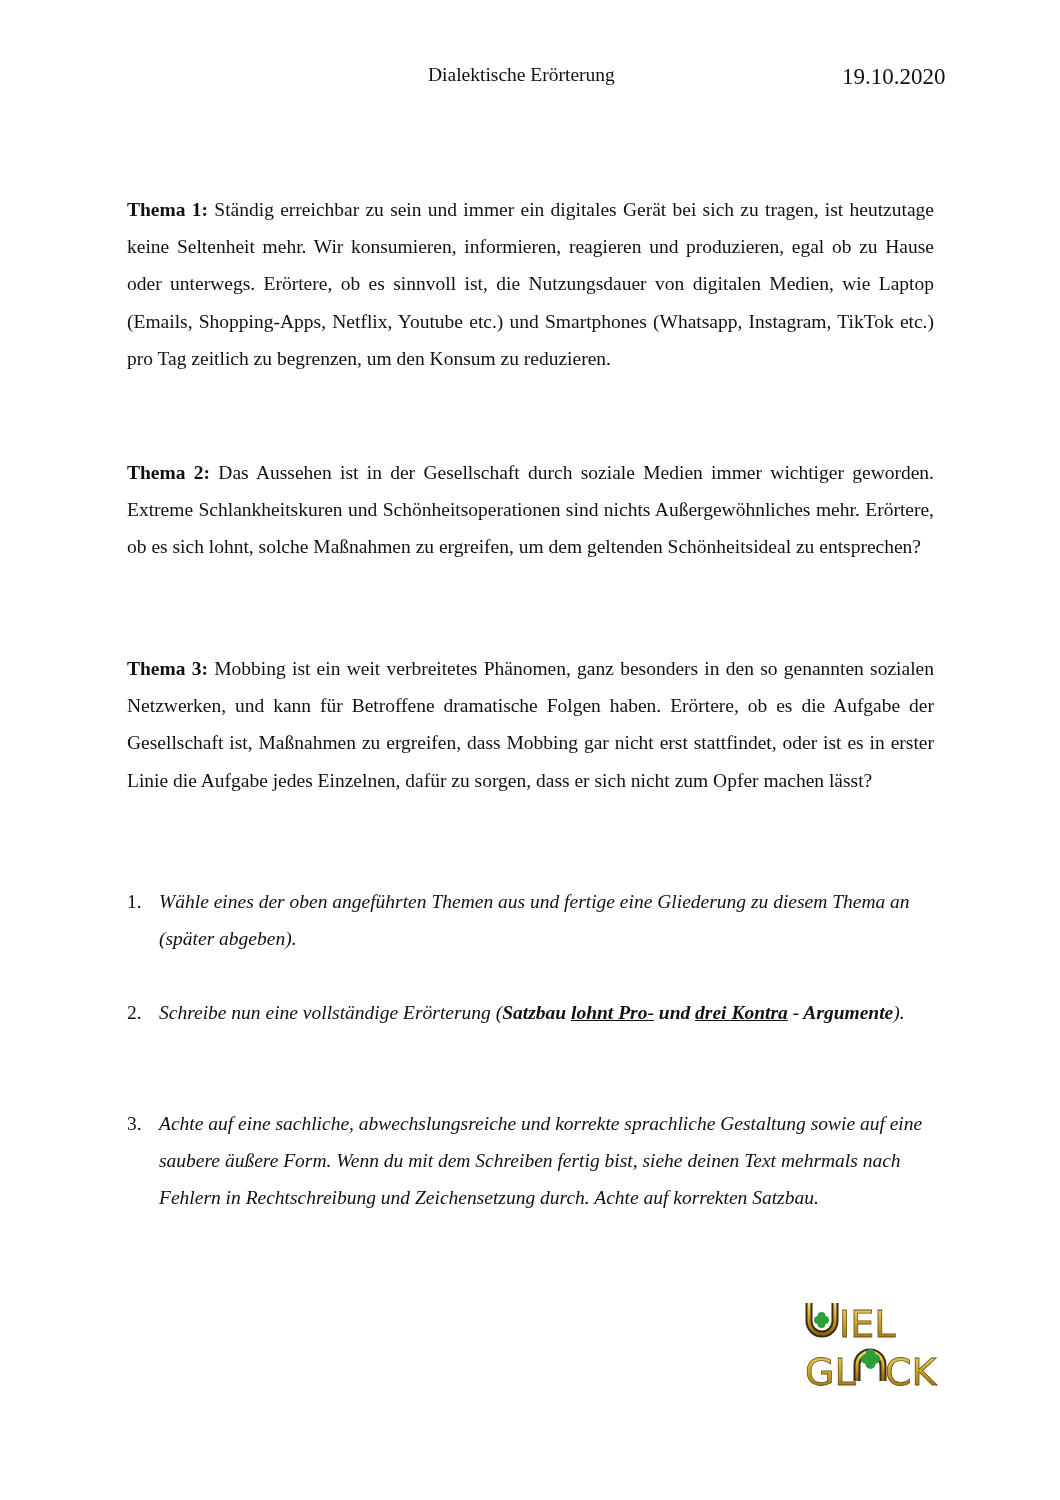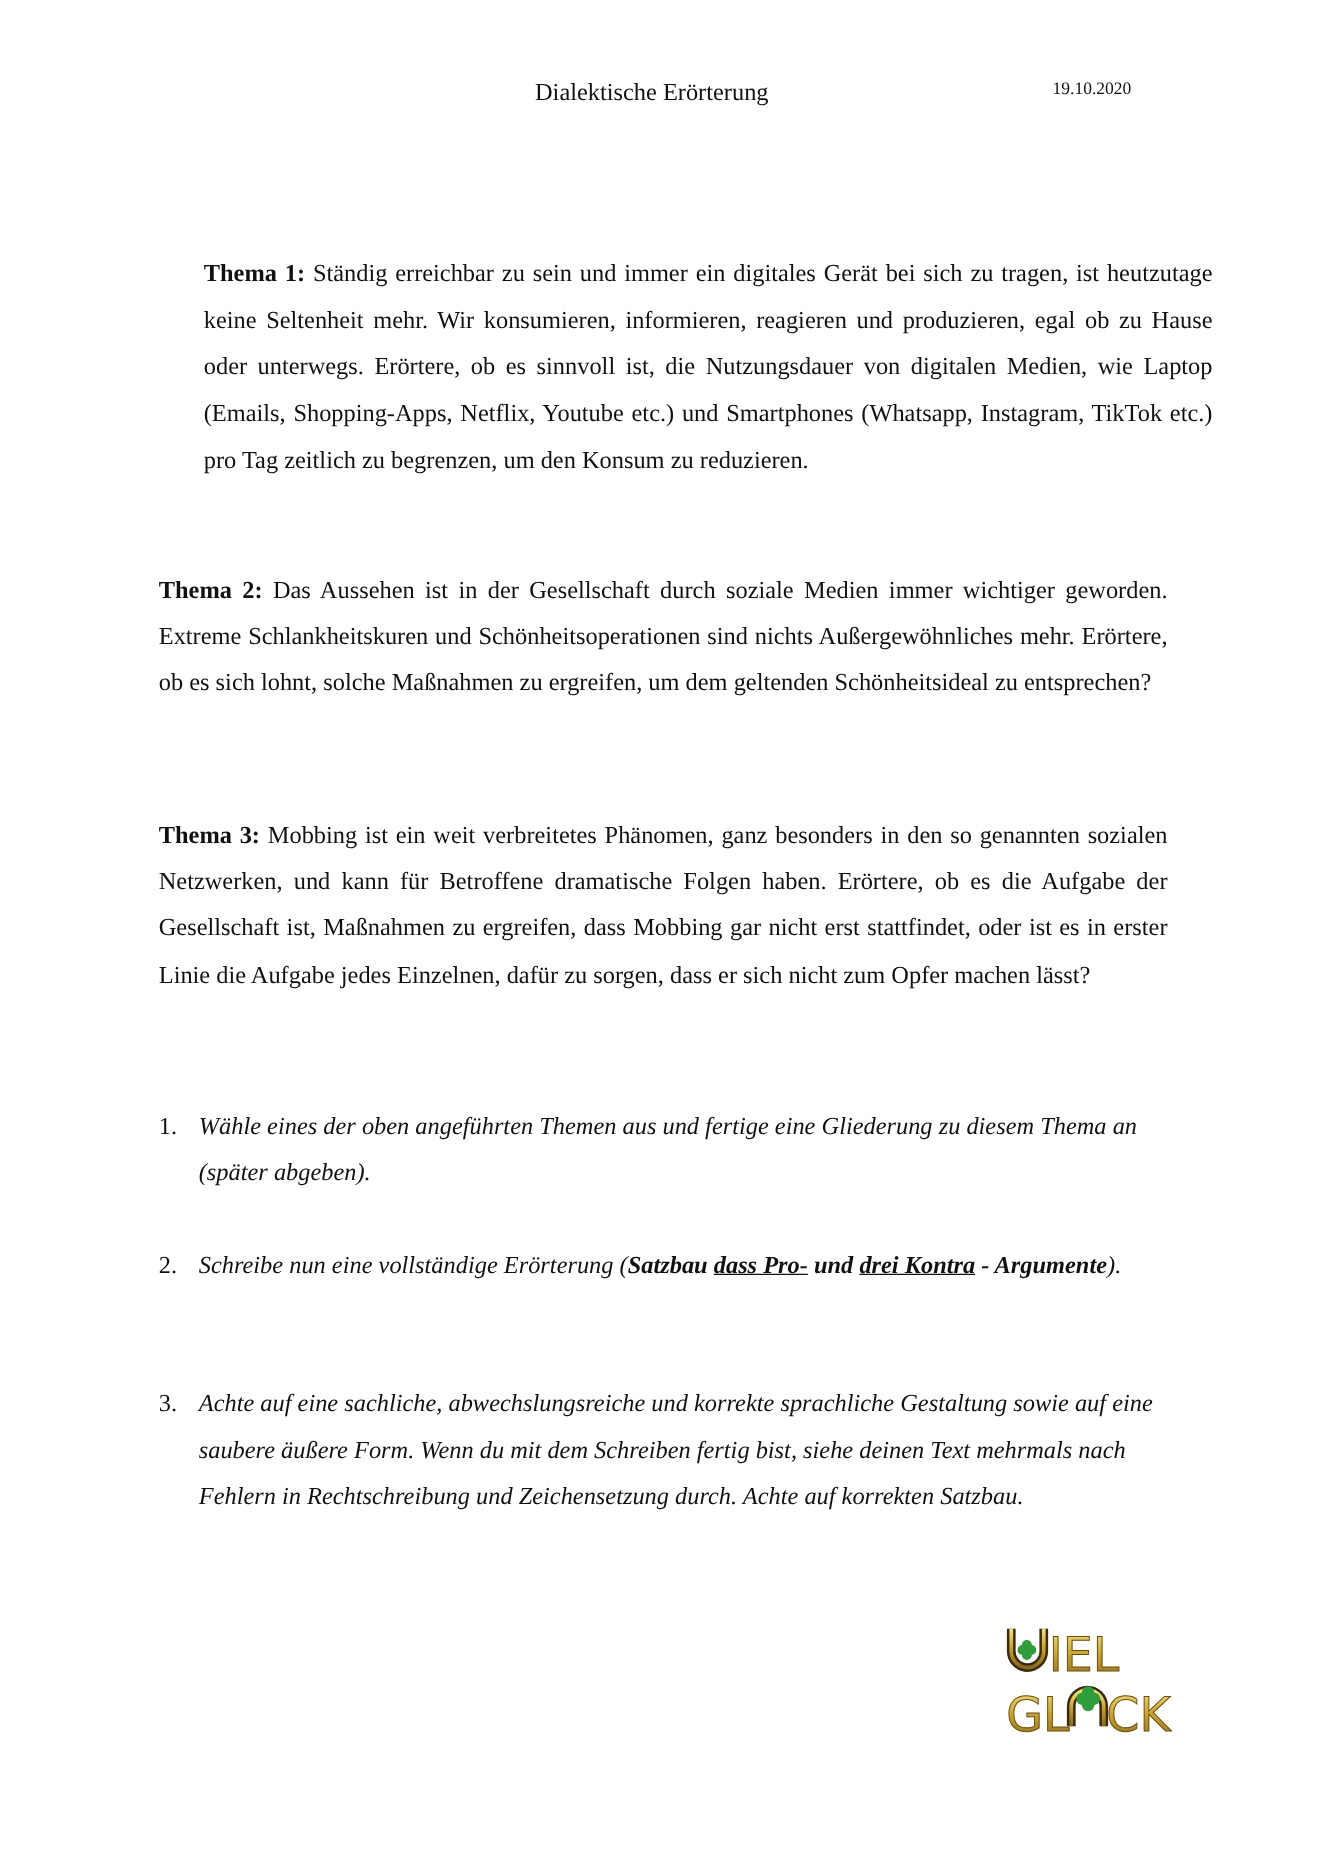--- a/index.html
+++ b/index.html
@@ -1,23 +1,23 @@
 <!DOCTYPE html>
 <html><head>
 <meta charset="utf-8">
 <style>
   html, body { margin: 0; padding: 0; background: #ffffff; }
   body { width: 1060px; height: 1500px; position: relative; font-family: "Liberation Serif", serif; color: #111; }
   .page { position: absolute; left: 0; top: 0; width: 1060px; height: 1500px; }
   .hdr-title { position: absolute; left: 428px; top: 64px; font-size: 19.5px; }
-  .hdr-date { position: absolute; left: 842px; top: 64px; font-size: 14px; }
+  .hdr-date { position: absolute; left: 842px; top: 64px; font-size: 23px; }
   .main-title { position: absolute; left: 0; width: 1060px; top: 128px; text-align: center; font-weight: bold; font-size: 19.5px; }
   .para { position: absolute; left: 127px; width: 807px; font-size: 19.5px; line-height: 37.2px; text-align: justify; }
   .para b { font-weight: bold; }
-  #t1 { top: 201px; margin-left: 36px; }
+  #t1 { top: 191px; }
   #t2 { top: 454px; }
   #t3 { top: 638px; margin-top: 12px; }
   .task { position: absolute; left: 127px; width: 807px; font-size: 19.5px; line-height: 37.2px; }
   .task .num { position: absolute; left: 0; top: 0; width: 30px; }
   .task .txt { margin-left: 32px; display: block; font-style: italic; }
   #task1 { top: 883px; }
   #task2 { top: 994px; }
   #task3 { top: 1105px; }
   .u { text-decoration: underline; font-weight: bold; }
   .bold { font-weight: bold; }
@@ -38,21 +38,21 @@
 
   <div class="para" id="t3"><b>Thema 3:</b><span> Mobbing ist ein weit verbreitetes Phänomen, ganz besonders in den so genannten sozialen Netzwerken, und kann für Betroffene dramatische Folgen haben. Erörtere, ob es die Aufgabe der Gesellschaft ist, Maßnahmen zu ergreifen, dass Mobbing gar nicht erst stattfindet, oder ist es in erster Linie die Aufgabe jedes Einzelnen, dafür zu sorgen, dass er sich nicht zum Opfer machen lässt?</span></div>
 
   <div class="task" id="task1">
     <span class="num">1.</span>
     <span class="txt">Wähle eines der oben angeführten Themen aus und fertige eine Gliederung zu diesem Thema an (später abgeben).</span>
   </div>
 
   <div class="task" id="task2">
     <span class="num">2.</span>
-    <span class="txt"><span>Schreibe nun eine vollständige Erörterung (</span><span class="bold">Satzbau </span><span class="u">dass Pro-</span><span class="bold"> und </span><span class="u">drei Kontra</span><span class="bold"> - Argumente</span><span>).</span></span>
+    <span class="txt"><span>Schreibe nun eine vollständige Erörterung (</span><span class="bold">Satzbau </span><span class="u">lohnt Pro-</span><span class="bold"> und </span><span class="u">drei Kontra</span><span class="bold"> - Argumente</span><span>).</span></span>
   </div>
 
   <div class="task" id="task3">
     <span class="num">3.</span>
     <span class="txt">Achte auf eine sachliche, abwechslungsreiche und korrekte sprachliche Gestaltung sowie auf eine saubere äußere Form. Wenn du mit dem Schreiben fertig bist, siehe deinen Text mehrmals nach Fehlern in Rechtschreibung und Zeichensetzung durch. Achte auf korrekten Satzbau.</span>
   </div>
 
   <svg class="logo" viewBox="0 0 135 96">
     <defs>
       <linearGradient id="gold" x1="0" y1="0" x2="0" y2="1">

